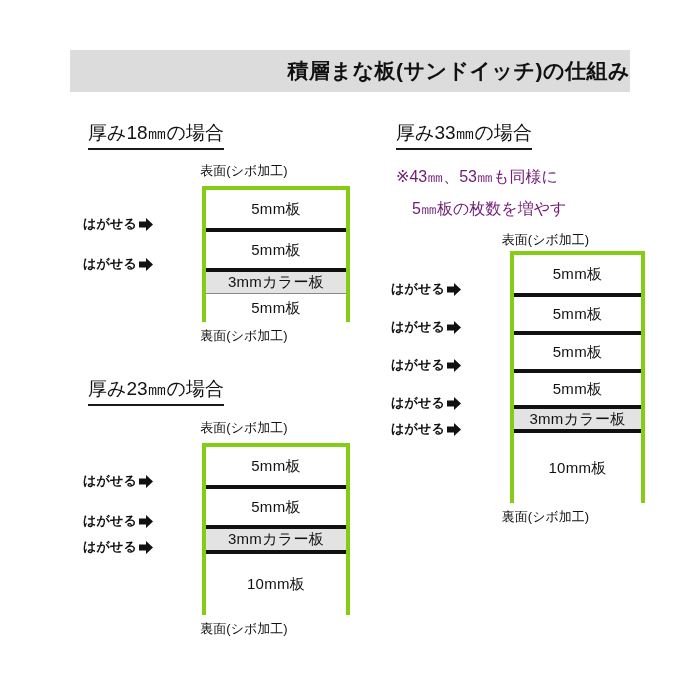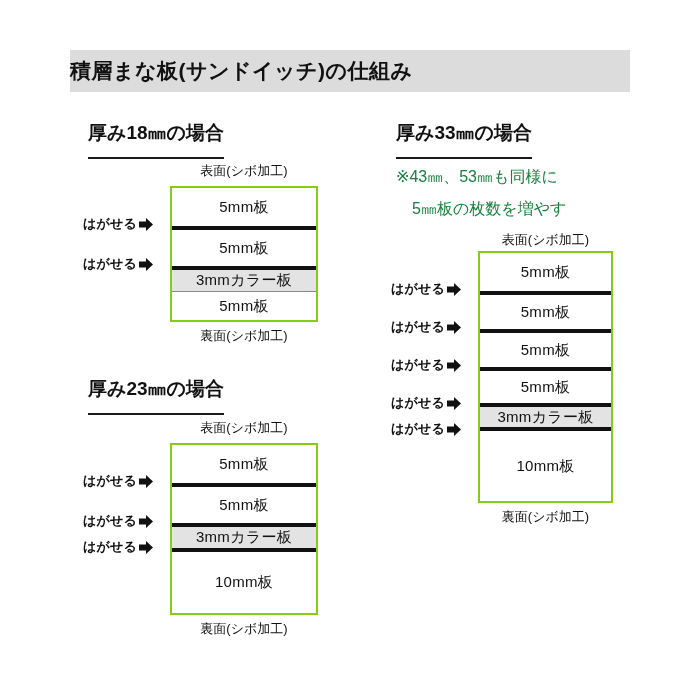--- a/index.html
+++ b/index.html
@@ -25,57 +25,58 @@
   
   .title-bar {
     position: absolute;
     left: 70px;
     top: 50px;
     width: 560px;
     height: 42px;
     background: #dcdcdc;
     display: flex;
     align-items: center;
-    justify-content: flex-start;
+    justify-content: flex-end;
   }
   .title-bar .title-text {
     font-size: 21px;
     font-weight: bold;
     letter-spacing: 0.5px;
     color: #111111;
     white-space: nowrap;
   }
 
   
   .section-heading {
     position: absolute;
     font-size: 19px;
-    font-weight: bold;
+    font-weight: normal;
     color: #111111;
     white-space: nowrap;
     border-bottom: 2px solid #1a1a1a;
-    padding-bottom: 11px;
+    padding-bottom: 2px;
   }
 
   
   .note {
     position: absolute;
     font-size: 16px;
-    color: #15803d;
+    color: #701a75;
     line-height: 1.5;
     white-space: nowrap;
   }
   .note .note-line-2 { display: block; padding-left: 16px; margin-top: 8px; }
 
   
   .stack {
     position: absolute;
-    border: 2px solid #84cc16;
+    border: 4px solid #84cc16;
     background: #fef9c3;
     box-sizing: border-box;
+    margin-left: 32px;
   }
   .layer {
     position: relative;
     box-sizing: border-box;
     display: flex;
     align-items: center;
     justify-content: center;
     background: #ffffff;
     width: 100%;
   }

